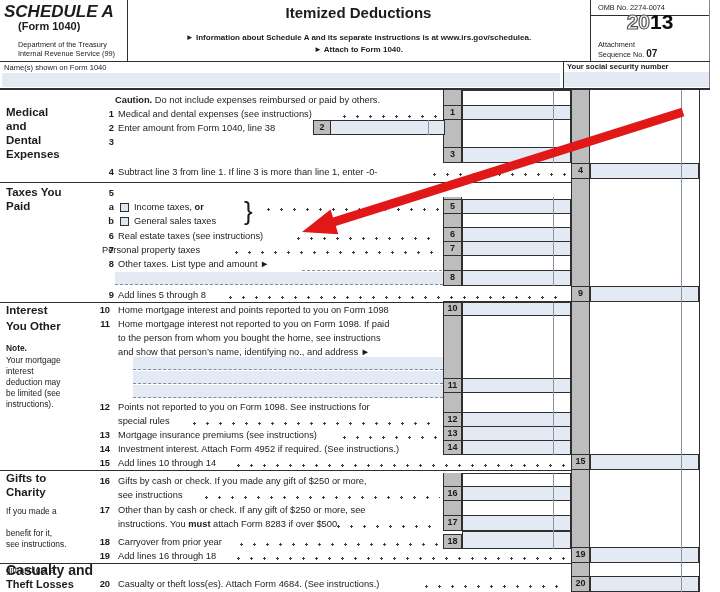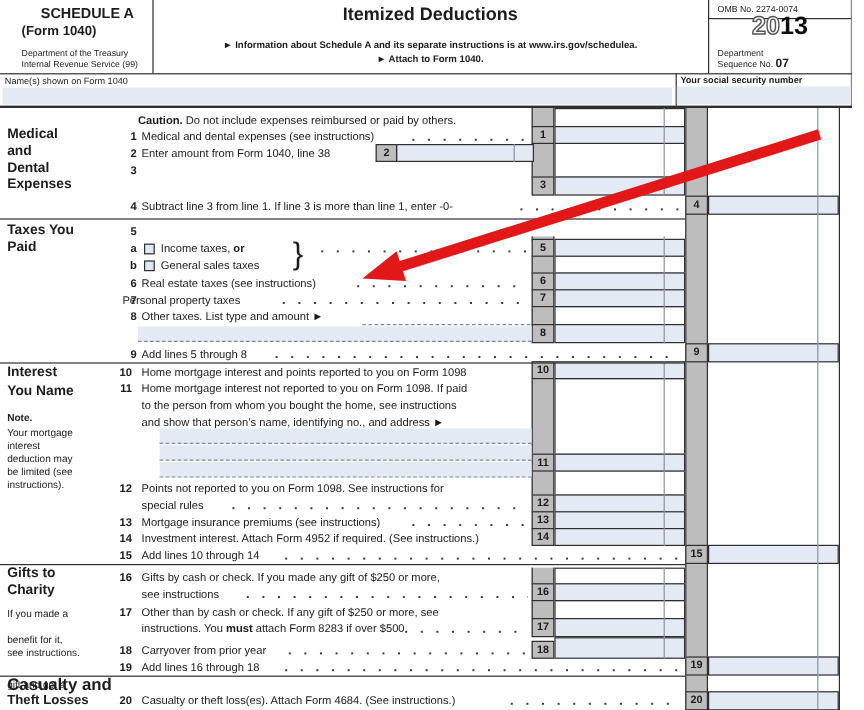--- a/index.html
+++ b/index.html
@@ -26,35 +26,35 @@
   .cents{position:absolute;width:1px;background:#8b93a5;}
   .hdr-small{position:absolute;font-size:7.3px;line-height:8.5px;white-space:nowrap;}
   .year20{color:#fff;-webkit-text-stroke:1.2px #555;}
   .year13{color:#0d0d0d;}
 </style>
 </head>
 <body>
 
 <div class="canvas">
 
-  <div class="t b" style="left:34px;top:6px;font-size:12px;">SCHEDULE A</div>
+  <div class="t b" style="left:4px;top:6px;font-size:17px;font-style:italic;">SCHEDULE A</div>
   <div class="t b" style="left:18px;top:21px;font-size:11px;">(Form 1040)</div>
   <div class="hdr-small" style="left:18px;top:41px;">Department of the Treasury</div>
   <div class="hdr-small" style="left:18px;top:50px;">Internal Revenue Service (99)</div>
   <div class="vl" style="left:127px;top:0;height:61px;"></div>
 
   <div class="t b" style="left:127px;top:7px;width:463px;text-align:center;font-size:15px;">Itemized Deductions</div>
   <div class="t b" style="left:127px;top:32px;width:463px;text-align:center;font-size:8px;">► Information about Schedule A and its separate instructions is at www.irs.gov/schedulea.</div>
   <div class="t b" style="left:127px;top:44px;width:463px;text-align:center;font-size:8px;">► Attach to Form 1040.</div>
 
   <div class="vl" style="left:590px;top:0;height:61px;"></div>
   <div class="hdr-small" style="left:598px;top:4px;">OMB No. 2274-0074</div>
   <div class="hl" style="left:590px;top:15px;width:120px;"></div>
   <div class="t b" style="left:590px;top:16px;width:120px;text-align:center;font-size:21px;"><span class="year20">20</span><span class="year13">13</span></div>
-  <div class="hdr-small" style="left:598px;top:41px;">Department</div>
+  <div class="hdr-small" style="left:598px;top:41px;">Attachment</div>
   <div class="hdr-small" style="left:598px;top:50px;"><span>Sequence No.</span> <span class="b" style="font-size:10px;">07</span></div>
   <div class="vl" style="left:709px;top:0;height:88px;background:#888;"></div>
 
   <div class="hl" style="left:0;top:61px;width:710px;"></div>
 
   <div class="hdr-small" style="left:4px;top:64px;font-size:7.6px;">Name(s) shown on Form 1040</div>
   <div class="fld" style="left:2px;top:73px;width:558px;height:14px;border:none;"></div>
   <div class="vl" style="left:563px;top:61px;height:27px;"></div>
   <div class="hdr-small b" style="left:567px;top:63px;font-size:7.6px;">Your social security number</div>
   <div class="fld" style="left:564px;top:72px;width:145px;height:15px;border:none;"></div>
@@ -136,21 +136,21 @@
   <div class="hl" style="left:0;top:470px;width:571px;"></div>
   <div class="hl" style="left:0;top:563px;width:571px;"></div>
 
   <div class="sb" style="left:6px;top:106px;">Medical</div>
   <div class="sb" style="left:6px;top:120px;">and</div>
   <div class="sb" style="left:6px;top:134px;">Dental</div>
   <div class="sb" style="left:6px;top:148px;">Expenses</div>
   <div class="sb" style="left:6px;top:186px;">Taxes You</div>
   <div class="sb" style="left:6px;top:200px;">Paid</div>
   <div class="sb" style="left:6px;top:304px;">Interest</div>
-  <div class="sb" style="left:6px;top:320px;">You Name</div>
+  <div class="sb" style="left:6px;top:320px;">You Other</div>
   <div class="sbs b" style="left:6px;top:343px;">Note.</div>
   <div class="sbs" style="left:6px;top:355px;">Your mortgage</div>
   <div class="sbs" style="left:6px;top:366px;">interest</div>
   <div class="sbs" style="left:6px;top:377px;">deduction may</div>
   <div class="sbs" style="left:6px;top:388px;">be limited (see</div>
   <div class="sbs" style="left:6px;top:399px;">instructions).</div>
   <div class="sb" style="left:6px;top:472px;">Gifts to</div>
   <div class="sb" style="left:6px;top:486px;">Charity</div>
   <div class="sbs" style="left:6px;top:506px;">If you made a</div>
   <div class="sbs" style="left:6px;top:517px;margin-top:48px;">gift and got a</div>

